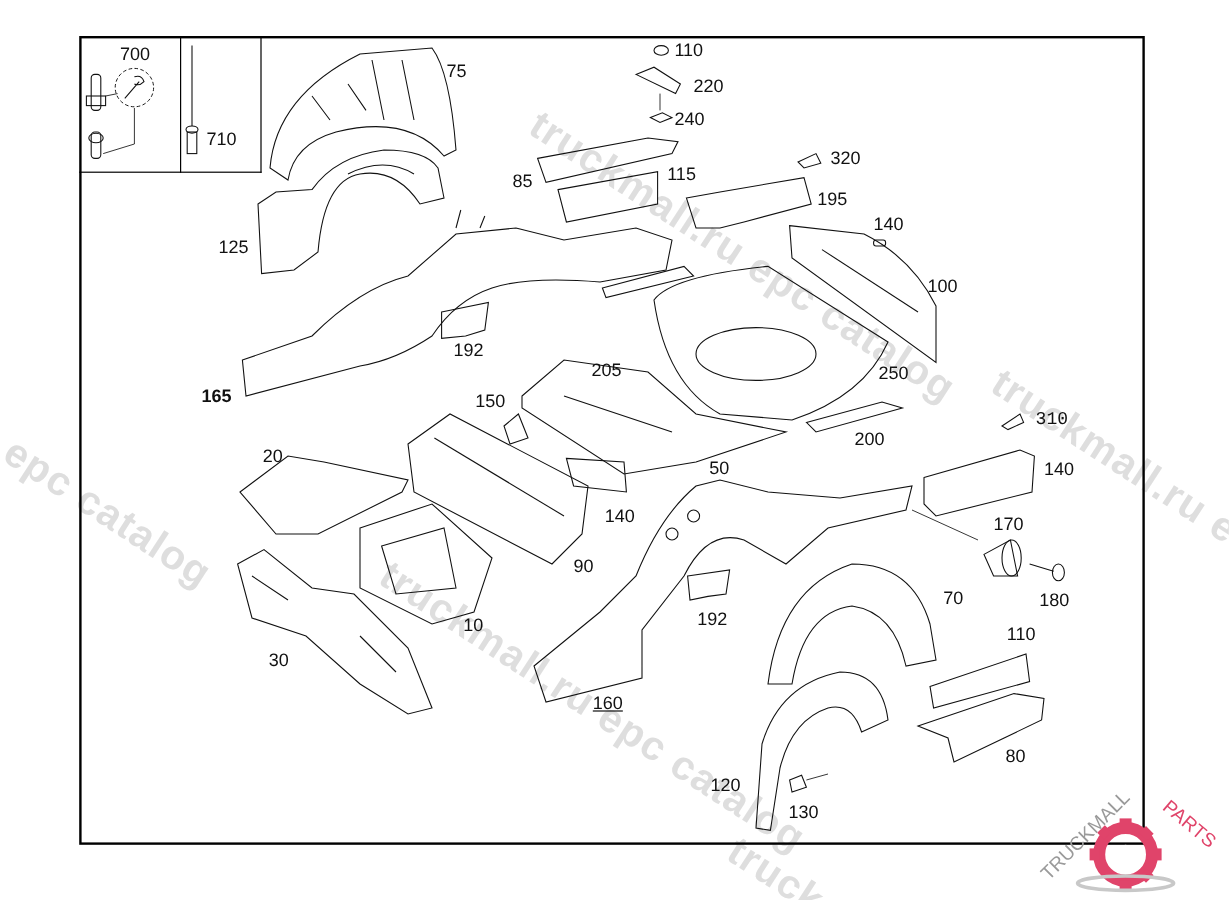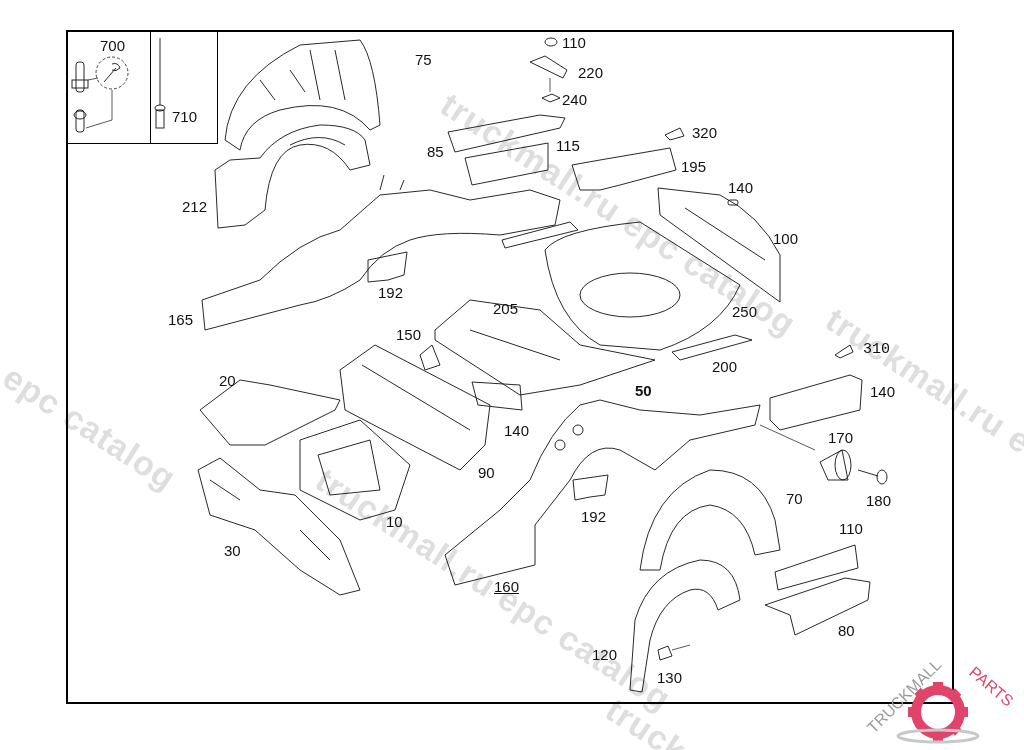--- a/index.html
+++ b/index.html
@@ -158,40 +158,40 @@
       <path class="part" d="M658 650 L668 646 L672 656 L660 660 Z"></path>
       <line class="lead" x1="672" y1="650" x2="690" y2="645"></line>
     </g>
 
     <path class="part" d="M775 572 L855 545 L858 568 L778 590 Z"></path>
     <path class="part" d="M765 605 L845 578 L870 582 L868 600 L795 635 L790 615 Z"></path>
   </svg>
 
   <span class="callout" style="left:100px;top:38px;">700</span>
   <span class="callout" style="left:172px;top:109px;">710</span>
-  <span class="callout" style="left:372px;top:52px;margin-left:43px;">75</span>
+  <span class="callout" style="left:372px;top:52px;">75</span>
   <span class="callout" style="left:562px;top:35px;">110</span>
   <span class="callout" style="left:578px;top:65px;">220</span>
   <span class="callout" style="left:562px;top:92px;">240</span>
   <span class="callout" style="left:692px;top:125px;">320</span>
   <span class="callout" style="left:427px;top:144px;">85</span>
   <span class="callout" style="left:556px;top:138px;text-align:right;">115</span>
   <span class="callout" style="left:681px;top:159px;">195</span>
-  <span class="callout" style="left:182px;top:199px;">212</span>
+  <span class="callout" style="left:182px;top:199px;">125</span>
   <span class="callout" style="left:728px;top:180px;">140</span>
   <span class="callout" style="left:773px;top:231px;">100</span>
   <span class="callout" style="left:493px;top:256px;margin-top:45px;">205</span>
   <span class="callout" style="left:378px;top:285px;">192</span>
-  <span class="callout" style="left:168px;top:312px;">165</span>
+  <span class="callout" style="left:168px;top:323px;font-weight:bold;">165</span>
   <span class="callout" style="left:732px;top:304px;">250</span>
   <span class="callout" style="left:396px;top:327px;">150</span>
   <span class="callout" style="left:863px;top:342px;font-family:Liberation Mono, monospace;">310</span>
   <span class="callout" style="left:712px;top:359px;">200</span>
   <span class="callout" style="left:219px;top:373px;">20</span>
-  <span class="callout" style="left:635px;top:383px;font-weight:bold;">50</span>
+  <span class="callout" style="left:591px;top:383px;">50</span>
   <span class="callout" style="left:870px;top:384px;">140</span>
   <span class="callout" style="left:504px;top:423px;">140</span>
   <span class="callout" style="left:828px;top:430px;text-align:right;">170</span>
   <span class="callout" style="left:478px;top:465px;">90</span>
   <span class="callout" style="left:866px;top:493px;">180</span>
   <span class="callout" style="left:786px;top:491px;">70</span>
   <span class="callout" style="left:386px;top:514px;">10</span>
   <span class="callout" style="left:581px;top:509px;">192</span>
   <span class="callout" style="left:839px;top:521px;">110</span>
   <span class="callout" style="left:224px;top:543px;">30</span>

